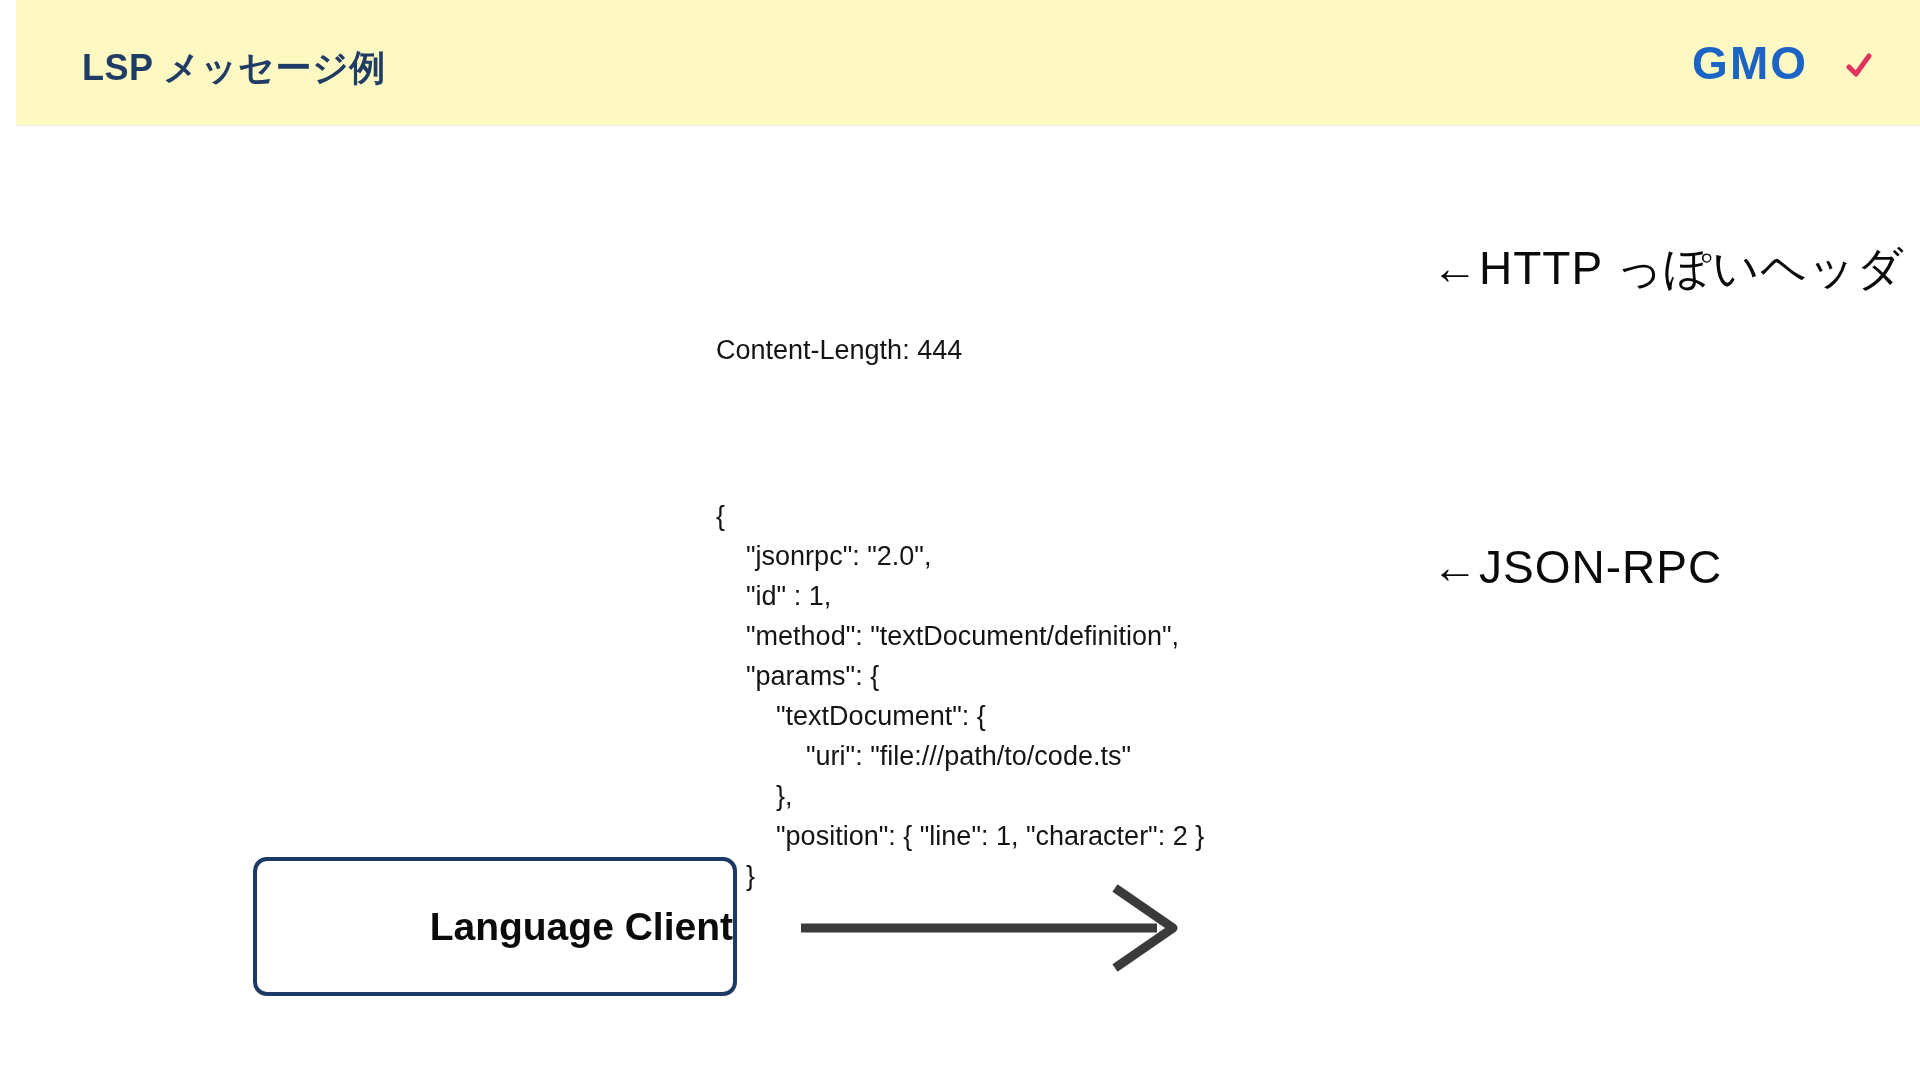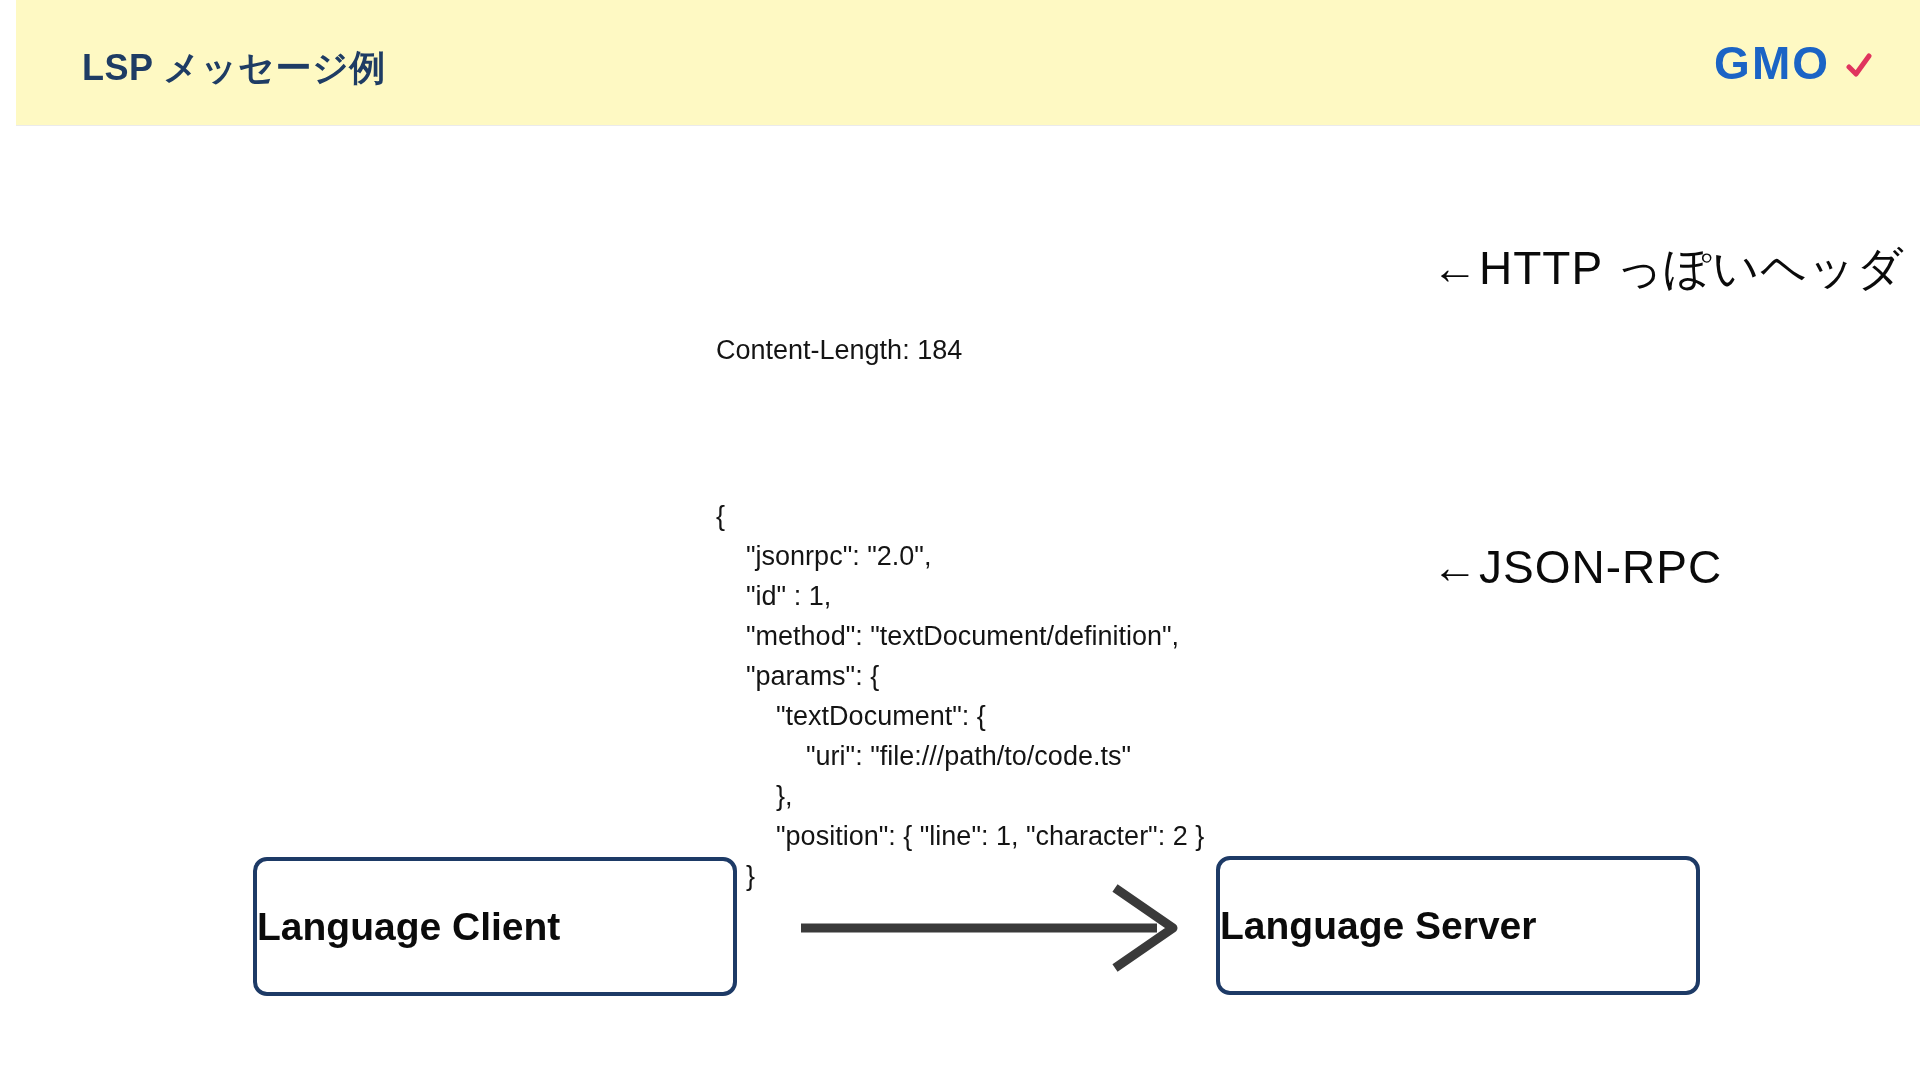--- a/index.html
+++ b/index.html
@@ -12,21 +12,21 @@
   .header {
     position: absolute; top: 0; left: 16px; width: 1920px; height: 126px;
     border-bottom: 1px solid #ebebeb; background: #fef9c3;
   }
   .page-title {
     position: absolute; left: 66px; top: 44px;
     font-size: 36px; font-weight: 700; color: #1e3c64; letter-spacing: 0.5px;
   }
   .brand {
     position: absolute; right: 62px; top: 36px; height: 54px;
-    display: flex; align-items: center; white-space: nowrap;
+    display: flex; align-items: center; white-space: nowrap; gap: 22px;
   }
   .brand .gmo {
     font-size: 46px; font-weight: 900; color: #1b64c5; letter-spacing: 2px;
   }
   .brand .check { display: inline-block; margin: 10px 2px 0 16px; }
   .brand .flatt {
     font-size: 43px; font-weight: 700; font-style: italic; color: #e0345e; letter-spacing: 0px;
   }
 
   
@@ -41,21 +41,21 @@
     position: absolute; left: 1432px;
     font-size: 46px; color: #0a0a0a; white-space: nowrap; letter-spacing: 1px;
   }
   .annotation.http { top: 238px; }
   .annotation.jsonrpc { top: 540px; }
 
   
   .node-box {
     position: absolute; width: 484px; height: 139px;
     border: 4px solid #1d3a66; border-radius: 14px; background: #ffffff;
-    display: flex; align-items: center; justify-content: flex-start;
+    display: flex; align-items: center; justify-content: flex-end;
   }
   .node-box .node-label { font-size: 39px; font-weight: 700; color: #0b0b0b; }
   .client-box { left: 253px; top: 857px; }
   .server-box { left: 1216px; top: 856px; }
   .arrow-svg { position: absolute; left: 795px; top: 880px; }
 </style>
 </head>
 <body>
 
 <div class="stage">
@@ -66,33 +66,30 @@
       <span class="gmo">GMO</span>
       <span class="check">
         <svg width="26" height="26" viewBox="0 0 26 26">
           <polyline points="3,14 10,21 23,3" fill="none" stroke="#e0345e" stroke-width="5" stroke-linecap="round" stroke-linejoin="round"></polyline>
         </svg>
       </span>
     </div>
   </div>
 
   <div class="code-block">
-    <div>Content-Length: 184</div>
+    <div>Content-Length: 444</div>
     <div class="json-body"><div>{</div><div>    "jsonrpc": "2.0",</div><div>    "id" : 1,</div><div>    "method": "textDocument/definition",</div><div>    "params": {</div><div>        "textDocument": {</div><div>            "uri": "file:///path/to/code.ts"</div><div>        },</div><div>        "position": { "line": 1, "character": 2 }</div><div>    }</div><div>}</div></div>
   </div>
 
   <div class="annotation jsonrpc">←JSON-RPC</div>
   <div class="annotation http">←HTTP っぽいヘッダ</div>
 
   <div class="node-box client-box">
     <span class="node-label">Language Client</span>
   </div>
 
   <svg class="arrow-svg" width="395" height="100">
     <line x1="6" y1="48" x2="362" y2="48" stroke="#3a3a3a" stroke-width="9"></line>
     <polyline points="320,8 378,48 320,88" fill="none" stroke="#3a3a3a" stroke-width="9" stroke-linejoin="round" stroke-linecap="butt"></polyline>
   </svg>
 
-  <div class="node-box server-box">
-    <span class="node-label">Language Server</span>
-  </div>
 
 </div>
 
 </body></html>

